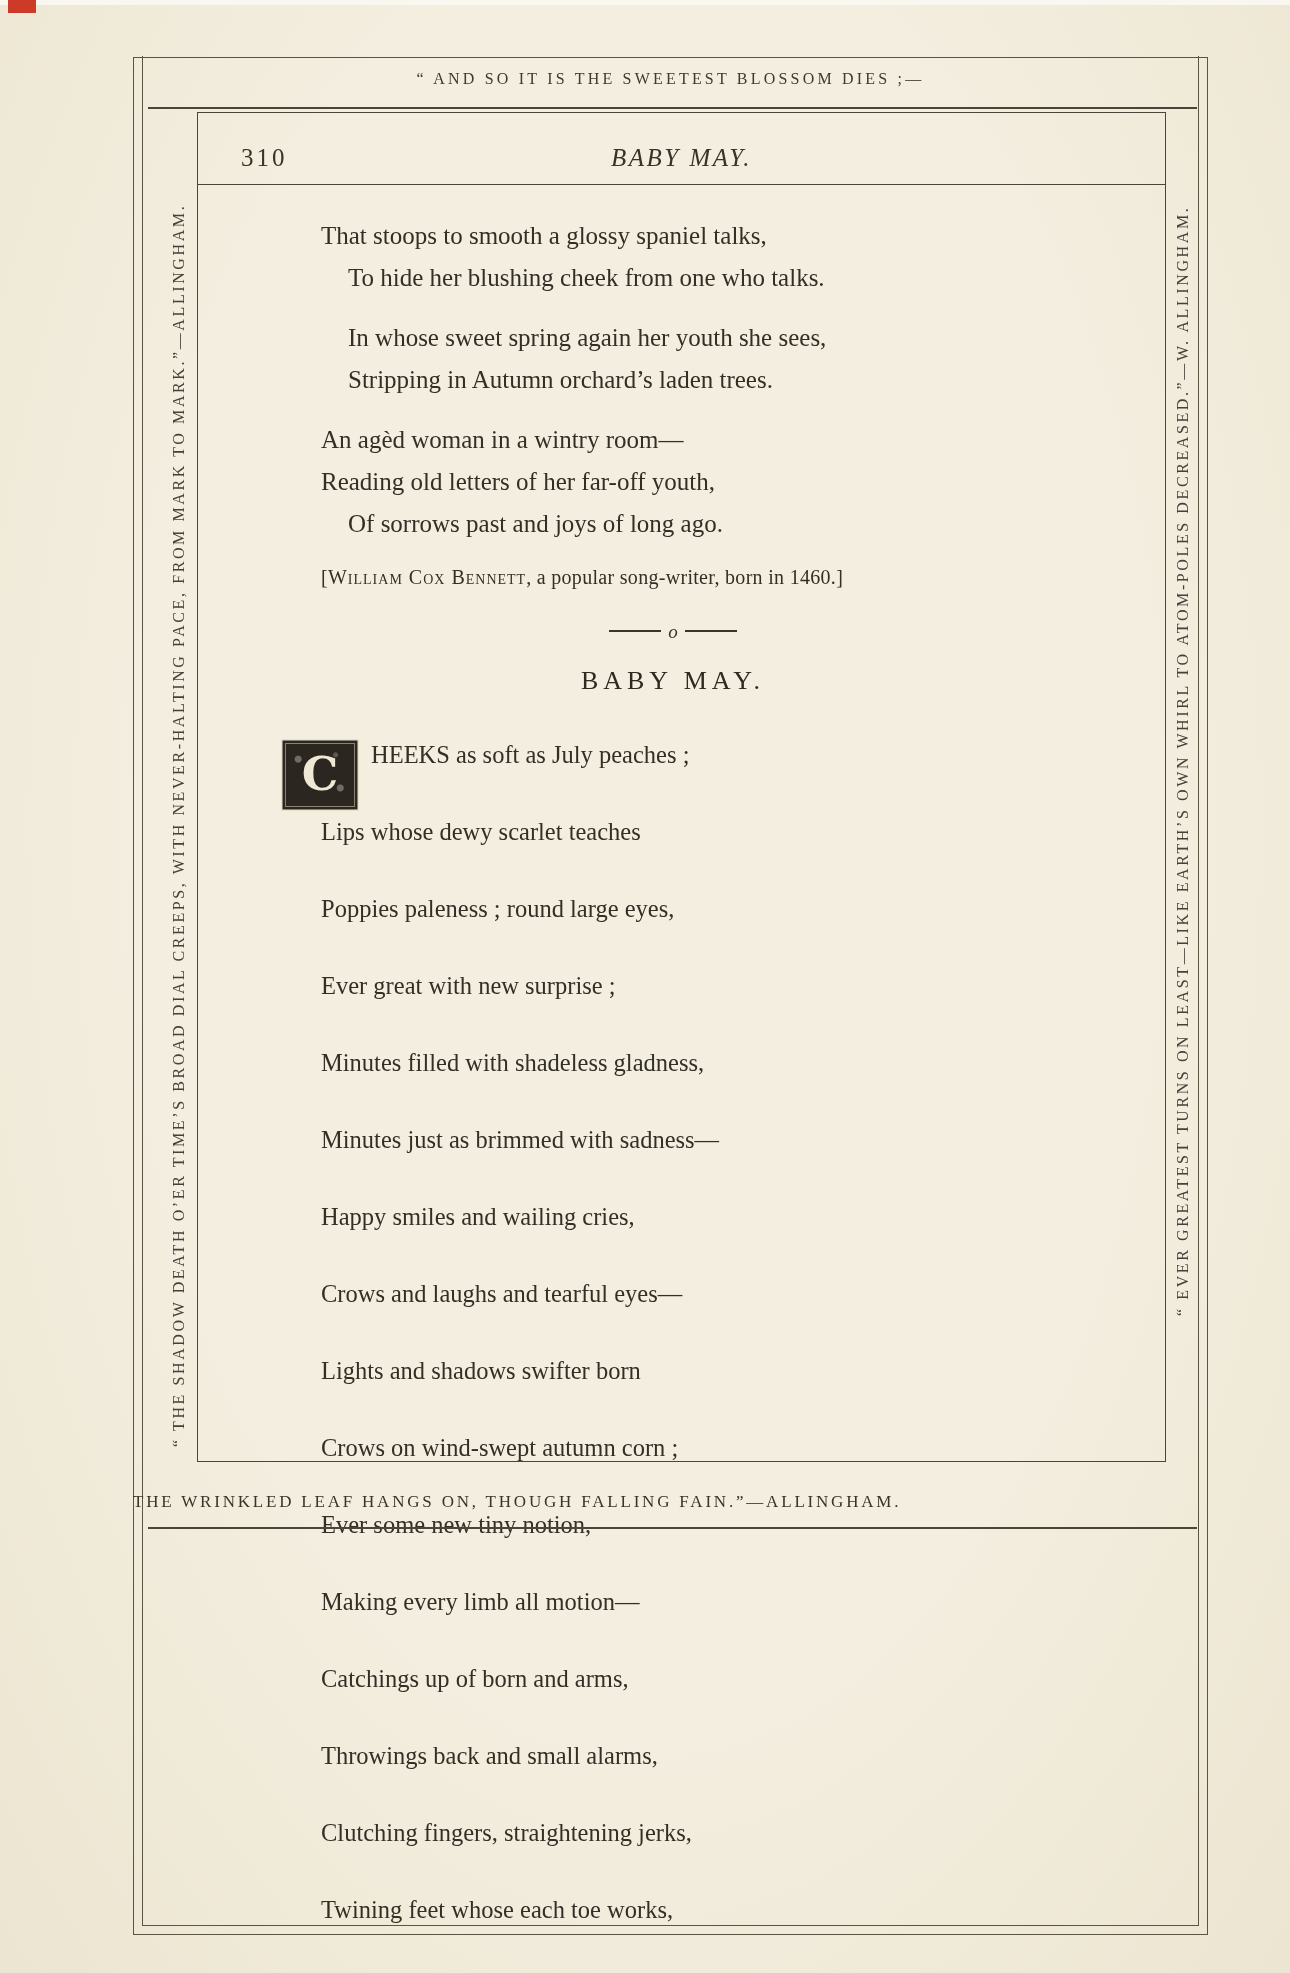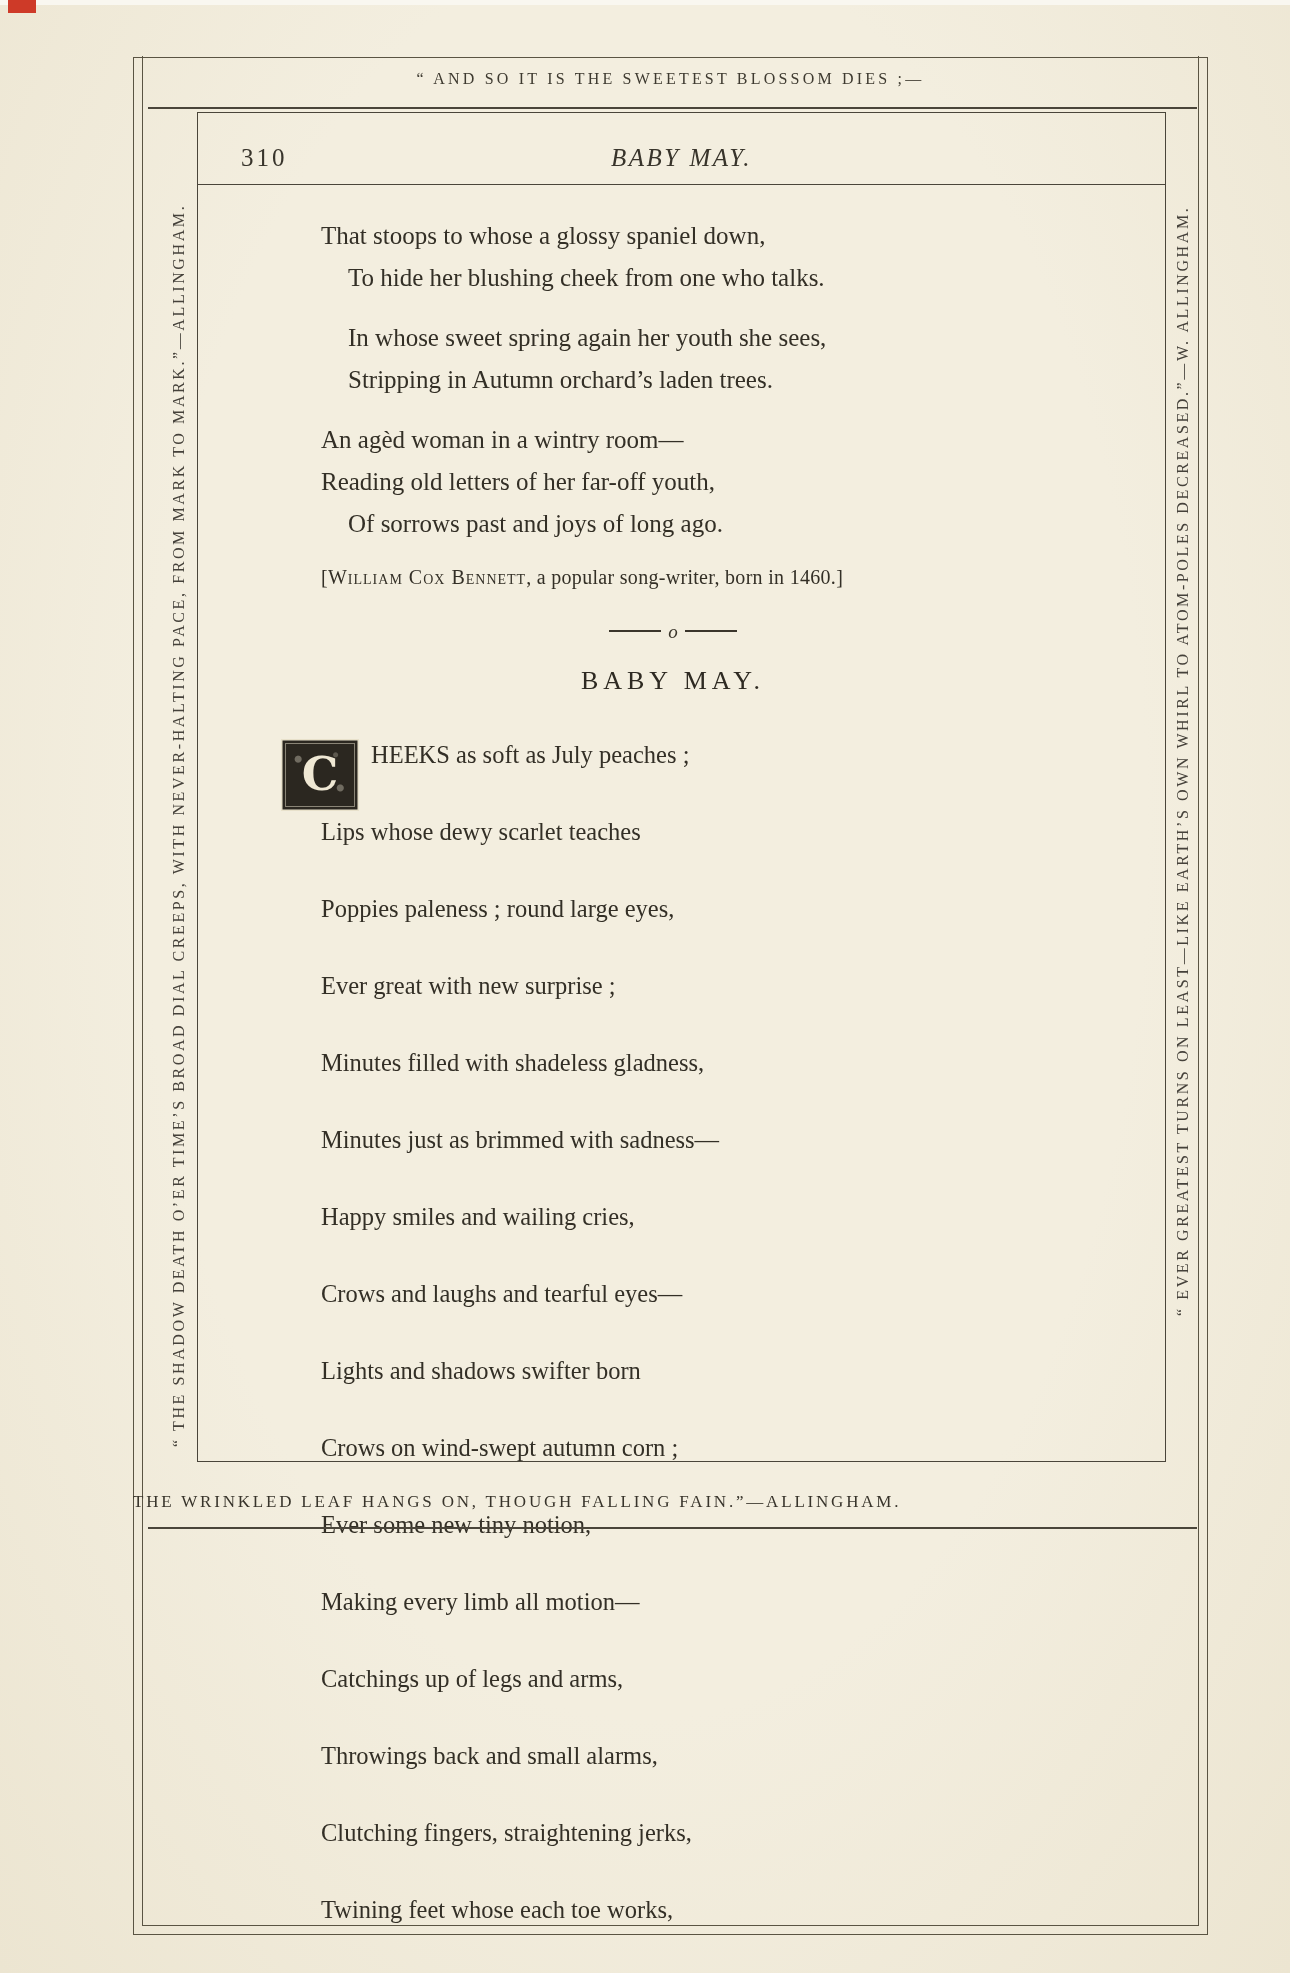--- a/index.html
+++ b/index.html
@@ -90,21 +90,21 @@
   <div class="content-box">
 
     <div class="content-header">
       <span class="page-number">310</span>
       <span class="running-title">BABY MAY.</span>
     </div>
 
     <div class="content-main">
 
       <div class="stanza">
-        <div class="line">That stoops to whose a glossy spaniel down,</div>
+        <div class="line">That stoops to smooth a glossy spaniel talks,</div>
         <div class="line indent">To hide her blushing cheek from one who talks.</div>
       </div>
 
       <div class="stanza">
         <div class="line indent">In whose sweet spring again her youth she sees,</div>
         <div class="line indent">Stripping in Autumn orchard’s laden trees.</div>
       </div>
 
       <div class="stanza stanza-last">
         <div class="line">An agèd woman in a wintry room—</div>
@@ -131,21 +131,21 @@
         <div class="pline">Poppies paleness ; round large eyes,</div>
         <div class="pline">Ever great with new surprise ;</div>
         <div class="pline">Minutes filled with shadeless gladness,</div>
         <div class="pline">Minutes just as brimmed with sadness—</div>
         <div class="pline">Happy smiles and wailing cries,</div>
         <div class="pline">Crows and laughs and tearful eyes—</div>
         <div class="pline">Lights and shadows swifter born</div>
         <div class="pline">Crows on wind-swept autumn corn ;</div>
         <div class="pline">Ever some new tiny notion,</div>
         <div class="pline">Making every limb all motion—</div>
-        <div class="pline">Catchings up of legs and arms,</div>
+        <div class="pline">Catchings up of born and arms,</div>
         <div class="pline">Throwings back and small alarms,</div>
         <div class="pline">Clutching fingers, straightening jerks,</div>
         <div class="pline">Twining feet whose each toe works,</div>
       </div>
 
     </div>
   </div>
 
   <div class="footer-quote">THE WRINKLED LEAF HANGS ON, THOUGH FALLING FAIN.”—ALLINGHAM.</div>
   <div class="footer-rule"></div>

